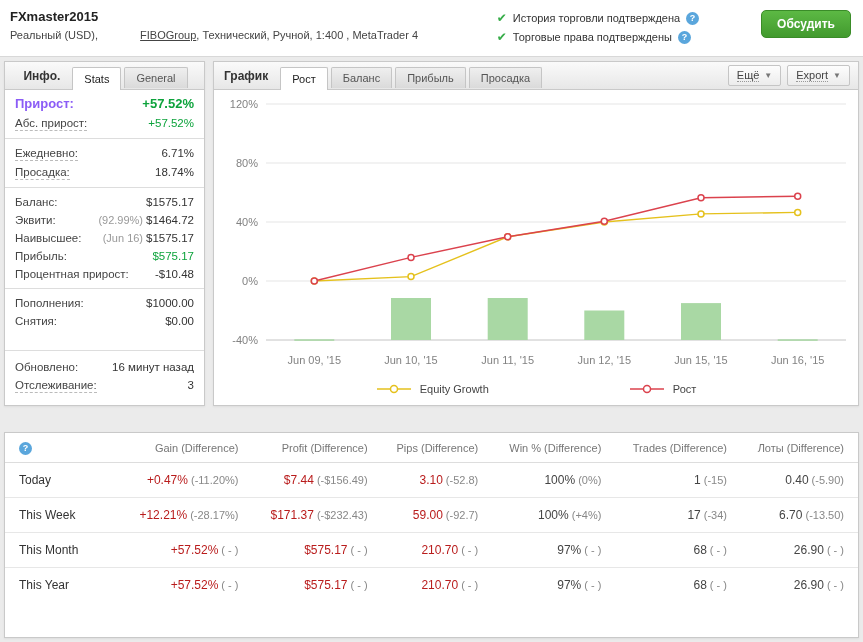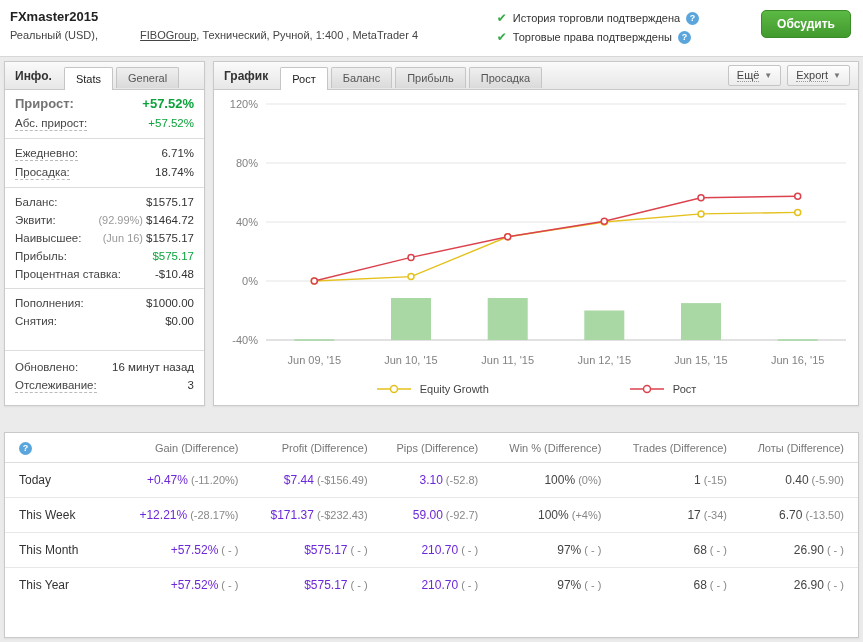--- a/index.html
+++ b/index.html
@@ -13,37 +13,37 @@
   .acct-sub{margin-top:5px;font-size:11px;color:#444;}
   .acct-sub a{color:#444;text-decoration:underline;cursor:pointer;padding-left:39px;}
   .verify{margin-left:auto;margin-right:62px;display:flex;flex-direction:column;gap:5px;padding-top:2px;}
   .vrow{display:flex;align-items:center;gap:6px;font-size:11px;color:#333;}
   .check{color:#35ac47;font-size:12px;font-weight:bold;}
   .qicon{display:inline-block;width:13px;height:13px;border-radius:50%;background:#5aa6dc;color:#fff;font-size:9px;font-weight:bold;text-align:center;line-height:13px;cursor:pointer;flex:0 0 auto;}
   .discuss{background:linear-gradient(#5cb944,#429a2e);border:1px solid #3a8c28;border-radius:5px;color:#fff;font-weight:bold;font-size:12px;padding:6px 15px;cursor:pointer;margin-top:1px;font-family:inherit;}
 
   
   .panel{position:absolute;background:#fff;border:1px solid #c9c9c9;box-shadow:0 1px 2px rgba(0,0,0,.06);}
-  .panel-hd{display:flex;align-items:center;height:28px;background:linear-gradient(#fafafa,#e7e7e7);border-bottom:1px solid #c9c9c9;padding:0 8px 0 10px;}
+  .panel-hd{display:flex;align-items:center;height:28px;background:linear-gradient(#fafafa,#e7e7e7);border-bottom:1px solid #c9c9c9;padding:0 8px 0 10px;justify-content:center;}
   .panel-title{font-weight:bold;font-size:12px;color:#333;margin-right:12px;white-space:nowrap;}
   .tabs{display:flex;align-self:flex-end;margin-bottom:-1px;gap:3px;}
   .tab{border:1px solid #c5c5c5;border-bottom:none;border-radius:2px 2px 0 0;background:linear-gradient(#efefef,#dadada);padding:0 11px;line-height:20px;height:21px;font-size:11px;color:#555;cursor:pointer;white-space:nowrap;}
   .tab.active{background:#fff;color:#222;height:23px;line-height:22px;position:relative;z-index:2;}
   .hd-actions{margin-left:auto;display:flex;gap:6px;align-items:center;}
   .mini-btn{display:flex;align-items:center;gap:5px;border:1px solid #c5c5c5;border-radius:2px;background:linear-gradient(#fdfdfd,#ececec);font-size:11px;color:#444;padding:3px 8px;cursor:pointer;font-family:inherit;}
   .mini-btn .lbl{border-bottom:1px dotted #999;}
   .caret{font-size:8px;color:#777;}
 
   
   .info-panel{left:4px;top:61px;width:201px;height:345px;}
   .info-body{padding:4px 0 0;}
   .irow{display:flex;justify-content:space-between;align-items:baseline;padding:2px 10px;font-size:11.5px;line-height:14px;}
   .irow.big{font-size:13px;line-height:16px;}
   .ilabel{color:#444;white-space:nowrap;}
-  .irow.big .ilabel{font-weight:bold;color:#737373;}
+  .irow.big .ilabel{font-weight:bold;color:#8b5cf6;}
   .ival{color:#333;text-align:right;white-space:nowrap;}
   .irow.big .ival{font-weight:bold;}
   .tip{border-bottom:1px dashed #bbb;cursor:help;}
   .green{color:#0da33c;}
   .pre{color:#999;margin-right:3px;font-size:11px;}
   .isep{border:none;border-top:1px solid #ddd;margin:5px 0;}
   .isep.gap{margin:20px 0 7px;}
 
   
   .chart-panel{left:213px;top:61px;width:646px;height:345px;}
@@ -57,21 +57,21 @@
   
   .trade-panel{left:4px;top:432px;width:855px;height:206px;}
   .ptable{width:100%;border-collapse:collapse;}
   .ptable th{font-weight:normal;font-size:11px;color:#777;text-align:right;padding:8px 10px 7px 0;border-bottom:1px solid #ddd;white-space:nowrap;}
   .ptable th:first-child{text-align:left;padding-left:14px;}
   .ptable td{text-align:right;padding:10px 10px 10px 0;border-bottom:1px solid #e7e7e7;font-size:12px;color:#444;white-space:nowrap;}
   .ptable td:first-child{text-align:left;padding-left:14px;color:#333;}
   .ptable tr:last-child td{border-bottom:none;}
   .ptable th:last-child,.ptable td:last-child{padding-right:14px;}
   .diff{color:#888;font-size:11px;margin-left:3px;}
-  .pos{color:#6d28d9;}
+  .pos{color:#b91c1c;}
 </style>
 </head>
 <body>
 
 <div class="page">
 
   <header class="topbar">
     <div>
       <div class="acct-title">FXmaster2015</div>
       <div class="acct-sub">
@@ -130,21 +130,21 @@
       </div>
       <div class="irow">
         <span class="ilabel">Наивысшее:</span>
         <span class="ival"><span class="pre">(Jun 16)</span><span>$1575.17</span></span>
       </div>
       <div class="irow">
         <span class="ilabel">Прибыль:</span>
         <span class="ival green">$575.17</span>
       </div>
       <div class="irow">
-        <span class="ilabel">Процентная ставка:</span>
+        <span class="ilabel">Процентная прирост:</span>
         <span class="ival">-$10.48</span>
       </div>
       <hr class="isep">
       <div class="irow">
         <span class="ilabel">Пополнения:</span>
         <span class="ival">$1000.00</span>
       </div>
       <div class="irow">
         <span class="ilabel">Снятия:</span>
         <span class="ival">$0.00</span>

